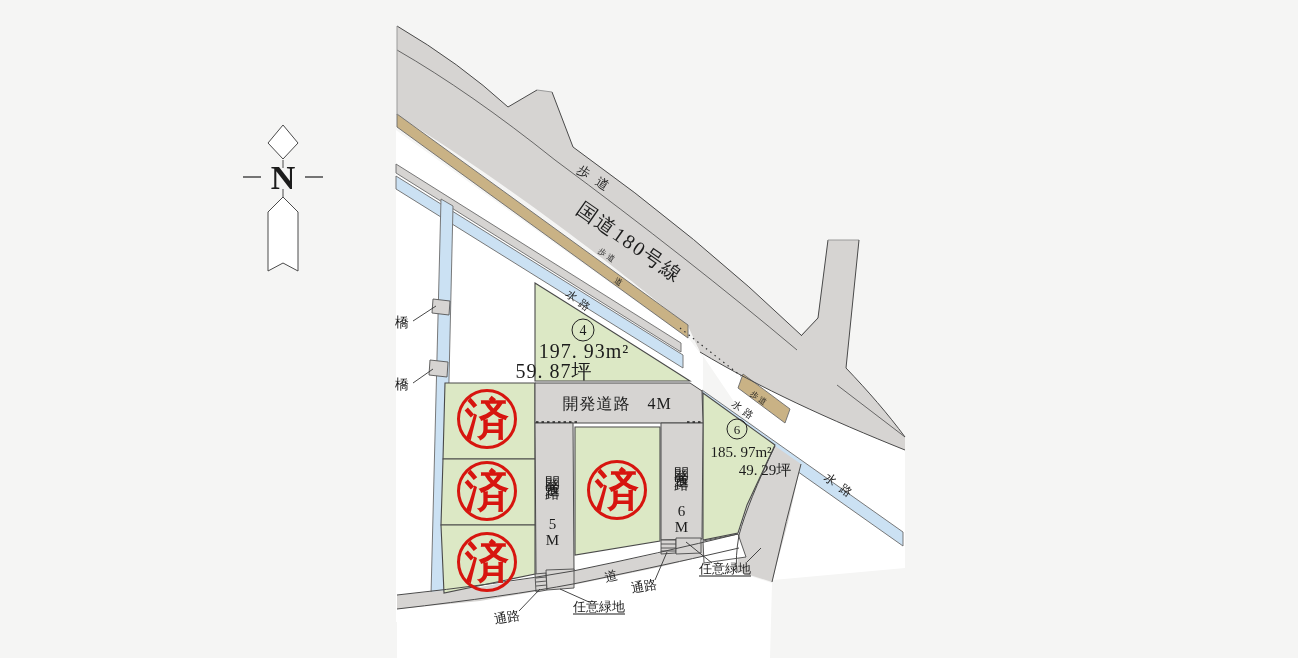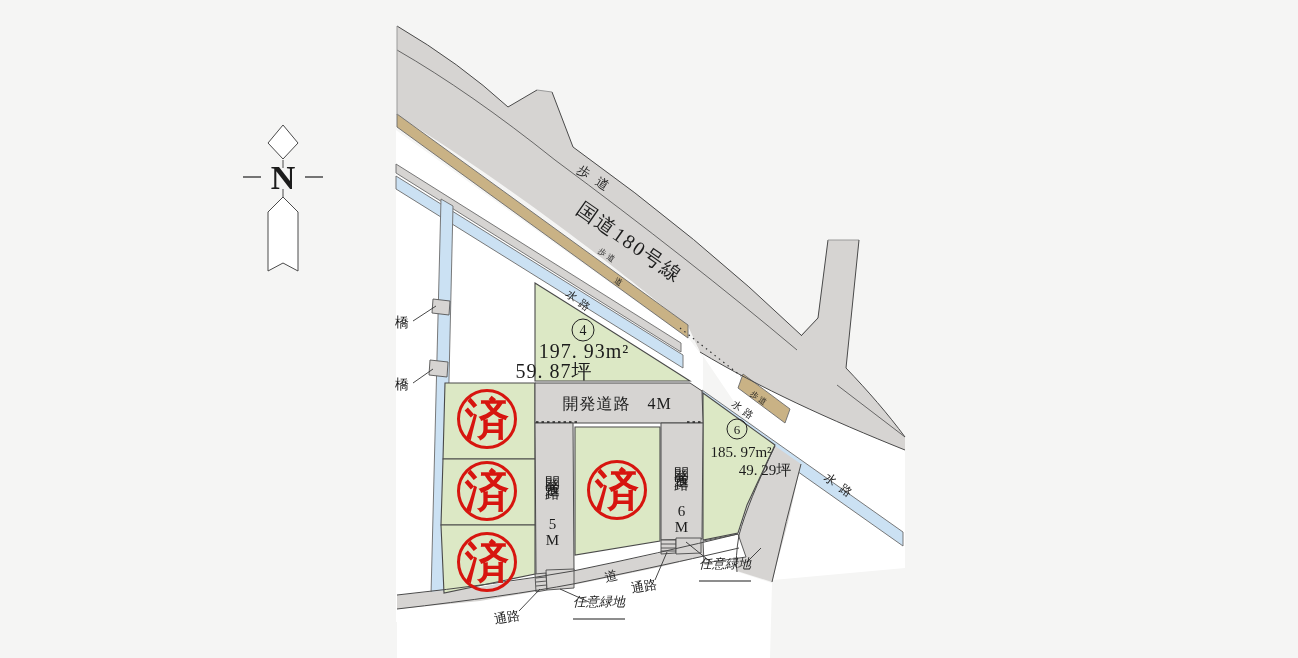--- a/index.html
+++ b/index.html
@@ -2,21 +2,21 @@
 <html><head>
 <meta charset="utf-8">
 <style>
   html,body{margin:0;padding:0;background:#e9e9e8;}
   .page{position:relative;width:1298px;height:658px;background:#f5f5f4;overflow:hidden;
         font-family:"Liberation Serif","DejaVu Serif",serif;color:#1c1c1c;}
   svg{position:absolute;left:0;top:0;}
   .lbl{position:absolute;transform:translate(-50%,-50%);white-space:nowrap;line-height:1;
        font-family:"Liberation Serif","DejaVu Serif",serif;color:#1c1c1c;}
   .vtext{writing-mode:vertical-rl;text-orientation:upright;}
-  .underline{border-bottom:1px solid #1c1c1c;padding-bottom:11px;font-style:italic;}
+  .underline{border-bottom:1px solid #1c1c1c;padding-bottom:1px;}
   .stamp{position:absolute;transform:translate(-50%,-50%);width:54px;height:54px;
          border:3px solid #d7150f;border-radius:50%;color:#d7150f;
          display:flex;align-items:center;justify-content:center;
          font-size:44px;font-weight:700;}
   .lotnum{position:absolute;transform:translate(-50%,-50%);border:1.4px solid #222;
           border-radius:50%;display:flex;align-items:center;justify-content:center;background:transparent;}
 </style>
 </head>
 <body>
 

